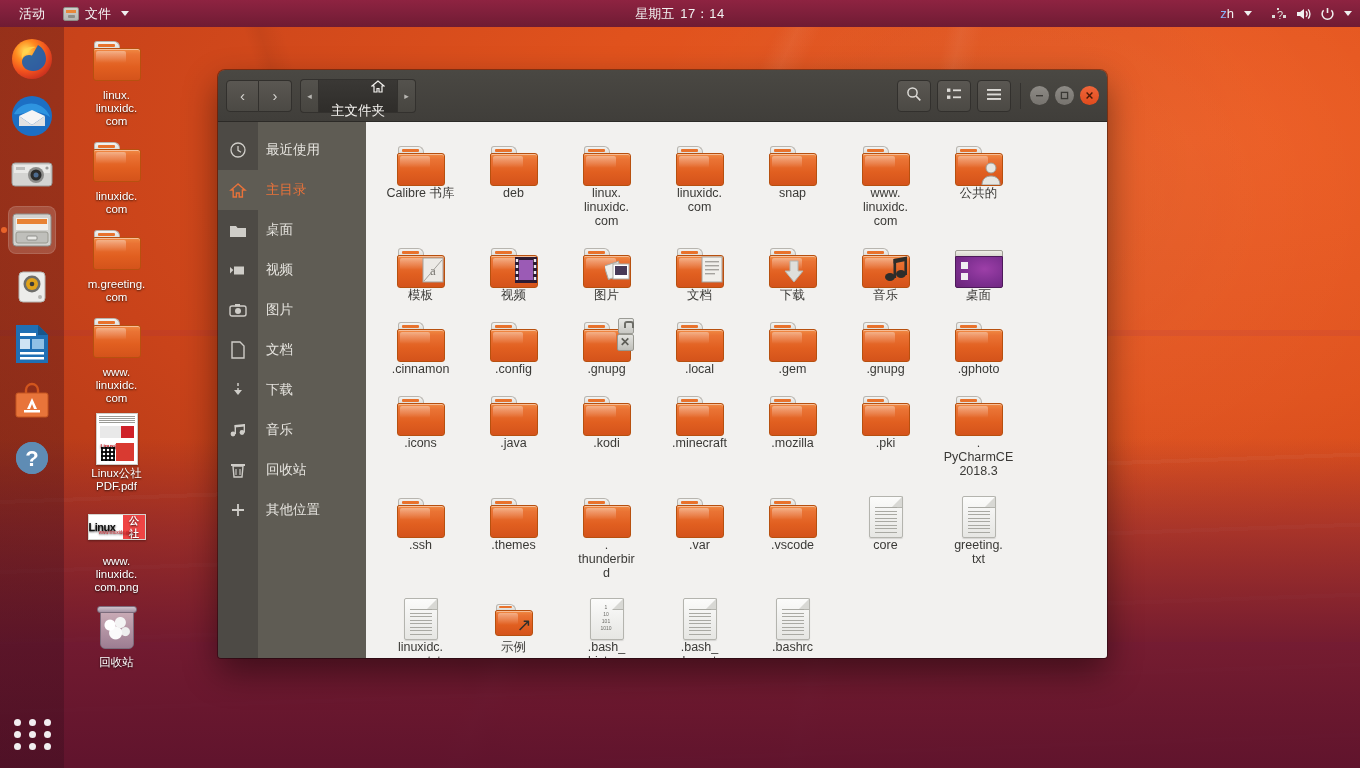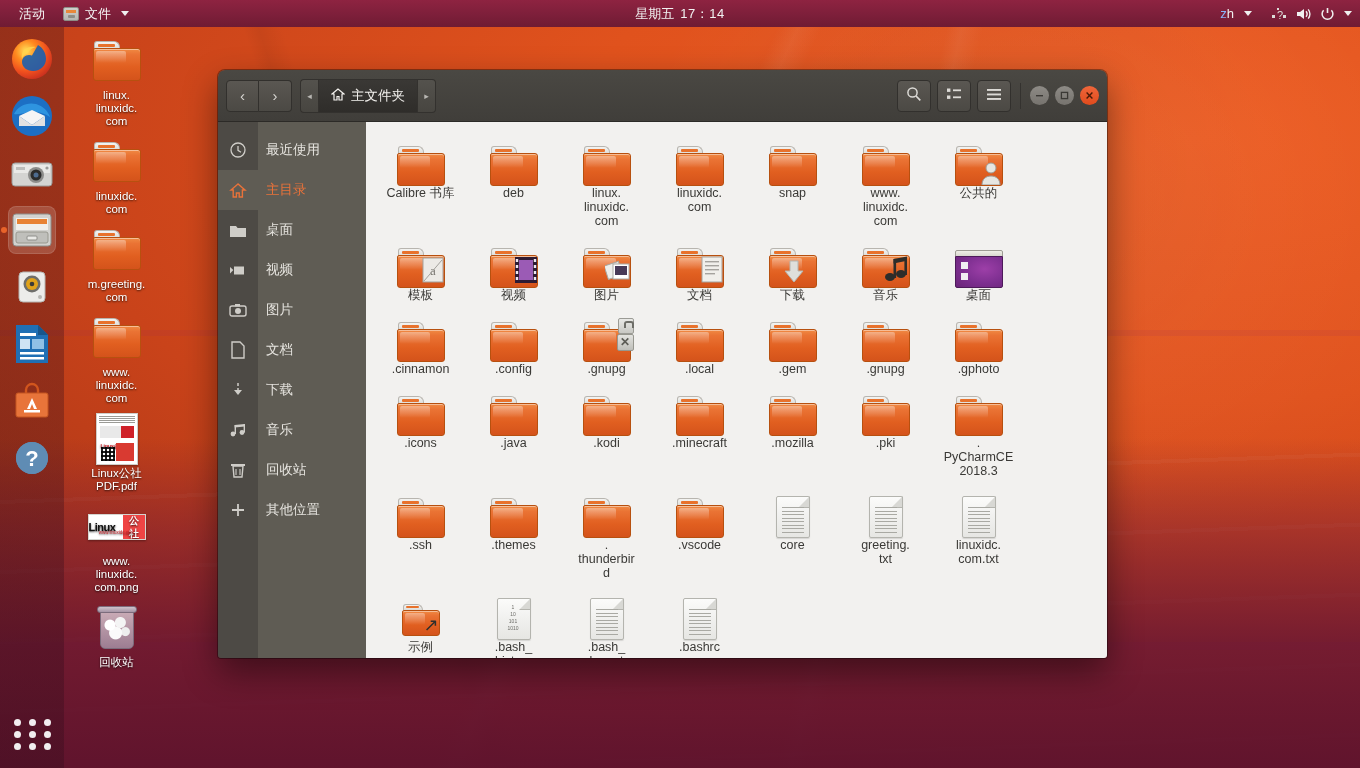--- a/index.html
+++ b/index.html
@@ -155,23 +155,23 @@
   .navgrp .hbtn:last-child{ border-radius:0 4px 4px 0; border-left:none; }
   .crumbs{ display:flex; align-items:center; height:34px; }
   .crumb-arrow{
     width:18px; height:34px; display:flex;align-items:center;justify-content:center;
     background:linear-gradient(180deg,#54524d,#474540);
     border:1px solid #33312e; color:#b9b7b3; font-size:9px;
   }
   .crumb-arrow.left{ border-radius:4px 0 0 4px; border-right:none;}
   .crumb-arrow.right{ border-radius:0 4px 4px 0; border-left:none;}
   .crumb{
-    height:34px; padding:0 12px; display:flex; align-items:center; gap:6px;
+    height:34px; padding:0 12px; display:flex; align-items:flex-end; gap:6px;
     background:linear-gradient(180deg,#3a3835,#2f2d2a);
-    border:1px solid #33312e; color:#f3f1ee; font-size:13.5px;
+    border:1px solid #33312e; color:#f3f1ee; font-size:13.5px;flex-direction:column;
   }
   .crumb .home{ font-size:13px; }
   .hdr-right{ margin-left:auto; display:flex; align-items:center; gap:6px; }
   .hbtn.sq{ width:34px; border-radius:4px; }
   .wsep{ width:1px; height:26px; background:#34322f; margin:0 3px; }
   .wbtn{ width:19px;height:19px;border-radius:50%; display:flex;align-items:center;justify-content:center;
     font-size:10px; color:#3b3935; }
   .wbtn.min{ background:linear-gradient(180deg,#8e8b86,#76736e); }
   .wbtn.max{ background:linear-gradient(180deg,#8e8b86,#76736e); }
   .wbtn.close{ background:linear-gradient(180deg,#f0663a,#e04b1d); color:#4a1a06; }
@@ -1015,20 +1015,29 @@
 thunderbir
 d</div>
           </div>
         <div class="cell">
             <div class="ic">
               <div class="folder">
                 <div class="tab"></div>
                 <div class="body"></div>
               </div>
             </div>
+            <div class="nm" style="white-space:pre-line">.var</div>
+          </div>
+        <div class="cell">
+            <div class="ic">
+              <div class="folder">
+                <div class="tab"></div>
+                <div class="body"></div>
+              </div>
+            </div>
             <div class="nm" style="white-space:pre-line">.vscode</div>
           </div>
 
         <div class="cell">
           <div class="ic">
               <div class="docfile">
                 <div class="lines">
                   <i></i>
                   <i></i>
                   <i></i>

